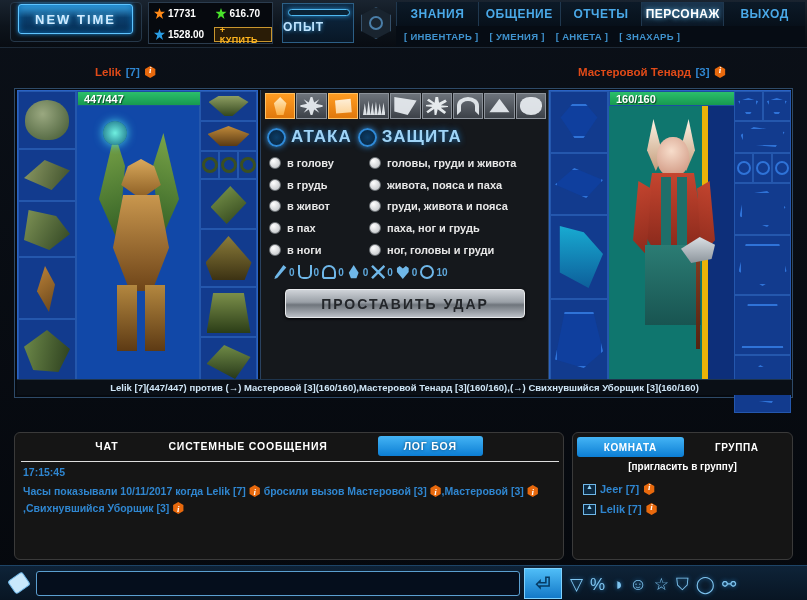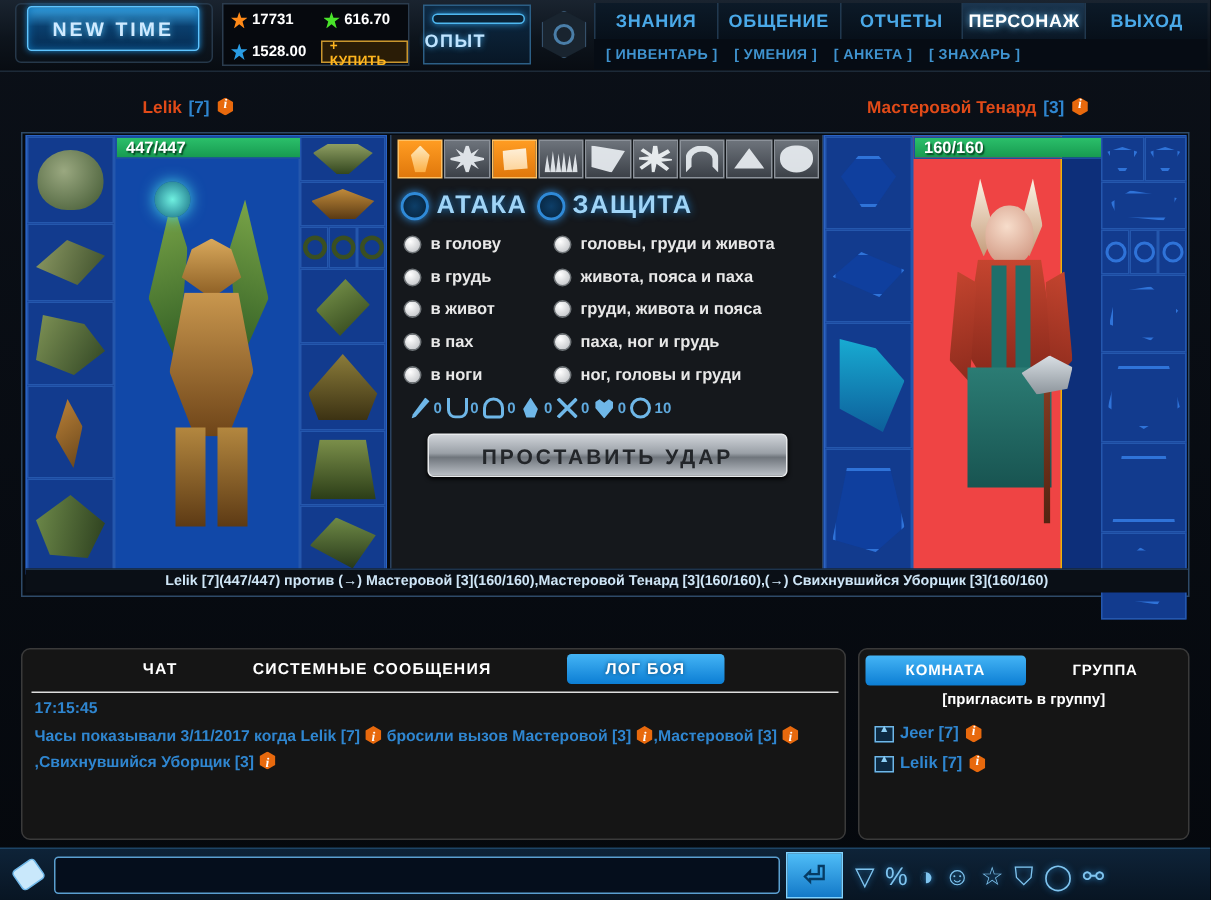--- a/index.html
+++ b/index.html
@@ -470,21 +470,21 @@
           <div style="width:48px;height:30px;margin:14px auto;background:#0f3f9e;border:2px solid #2f73d8;clip-path:polygon(0 55%,40% 0,100% 40%,65% 100%);"></div>
         </div>
         <div class="slot" style="height:84px;">
           <div style="width:48px;height:62px;margin:10px auto;background:linear-gradient(#1ad0e8,#0b6a9e);opacity:.75;clip-path:polygon(10% 0,60% 10%,100% 45%,70% 100%,10% 75%);"></div>
         </div>
         <div class="slot" style="height:83px;">
           <div style="width:48px;height:56px;margin:12px auto;background:#0f3f9e;border:2px solid #2f73d8;clip-path:polygon(20% 0,80% 0,100% 70%,60% 100%,0 85%);"></div>
         </div>
       </div>
 
-      <div style="position:absolute;left:58px;top:0;width:100px;height:100%;background:#ef4444;border-left:1px solid #2457ad;border-right:1px solid #eab308;">
+      <div style="position:absolute;left:58px;top:0;width:100px;height:100%;background:#0f766e;border-left:1px solid #2457ad;border-right:6px solid #eab308;">
         <div class="hpbar" style="left:0;top:0;width:126px;">
           <span>160/160</span>
         </div>
         <div style="position:absolute;left:16px;top:28px;width:94px;height:240px;">
           <div style="position:absolute;left:22px;top:0;width:16px;height:52px;background:linear-gradient(#fdf3e4,#c49b7a);clip-path:polygon(40% 0,100% 70%,55% 100%,0 60%);"></div>
           <div style="position:absolute;left:54px;top:0;width:16px;height:52px;background:linear-gradient(#fdf3e4,#c49b7a);clip-path:polygon(60% 0,100% 60%,45% 100%,0 70%);"></div>
           <div style="position:absolute;left:32px;top:18px;width:32px;height:40px;background:radial-gradient(circle at 45% 35%,#f7ddcb,#c98a74);border-radius:48% 48% 46% 46%;"></div>
           <div style="position:absolute;left:18px;top:54px;width:60px;height:74px;background:linear-gradient(#c5452f,#8b2a1c);clip-path:polygon(15% 0,85% 0,100% 80%,85% 100%,15% 100%,0 80%);"></div>
           <div style="position:absolute;left:36px;top:58px;width:10px;height:70px;background:#1f6f6a;"></div>
           <div style="position:absolute;left:52px;top:58px;width:10px;height:70px;background:#1f6f6a;"></div>
@@ -542,21 +542,21 @@
   <div class="chatbox">
     <div class="tabs">
       <div class="tab">ЧАТ</div>
       <div class="tab">СИСТЕМНЫЕ СООБЩЕНИЯ</div>
       <div class="tab sel">ЛОГ БОЯ</div>
     </div>
     <div class="chatsep"></div>
     <div class="chatbody">
       <div class="ctime">17:15:45</div>
       <div class="cmsg">
-        <span class="nm">Часы показывали 3/11/2017 когда </span><span class="nm">Lelik [7]</span>
+        <span class="nm">Часы показывали 10/11/2017 когда </span><span class="nm">Lelik [7]</span>
         <i class="infodot"></i><span class="nm"> бросили вызов </span><span class="nm">Мастеровой [3]</span>
         <i class="infodot"></i><span class="nm">,</span><span class="nm">Мастеровой [3]</span>
         <i class="infodot"></i><br>
         <span class="nm">,</span><span class="nm">Свихнувшийся Уборщик [3]</span>
         <i class="infodot"></i>
       </div>
     </div>
   </div>
 
   <div class="roombox">

